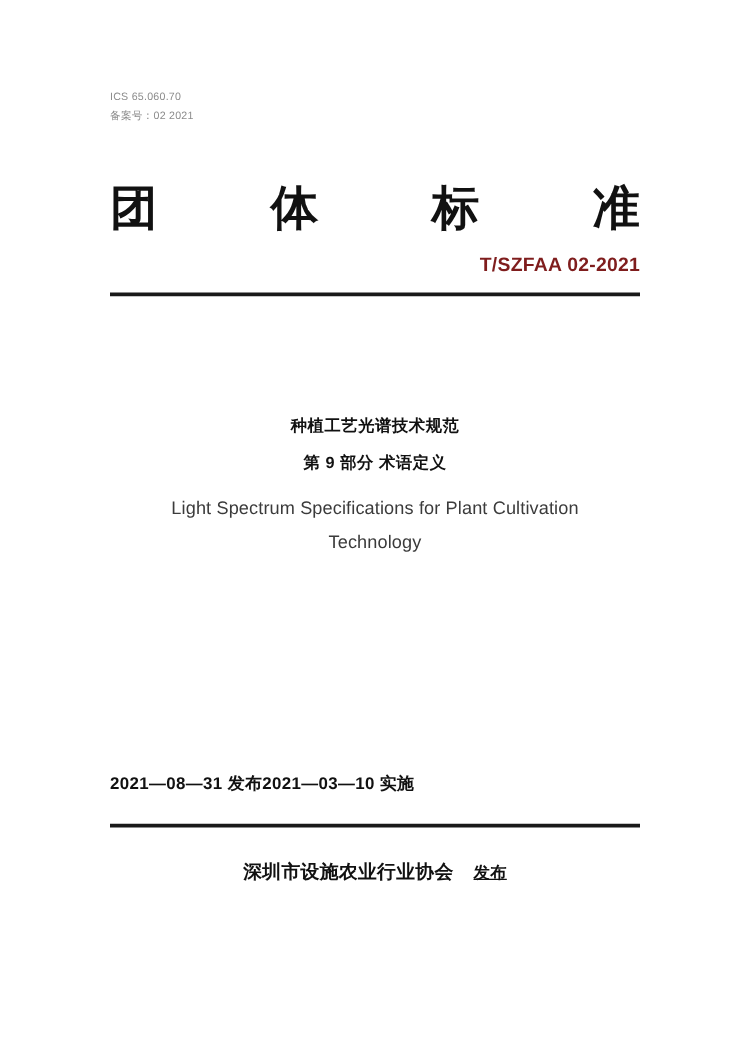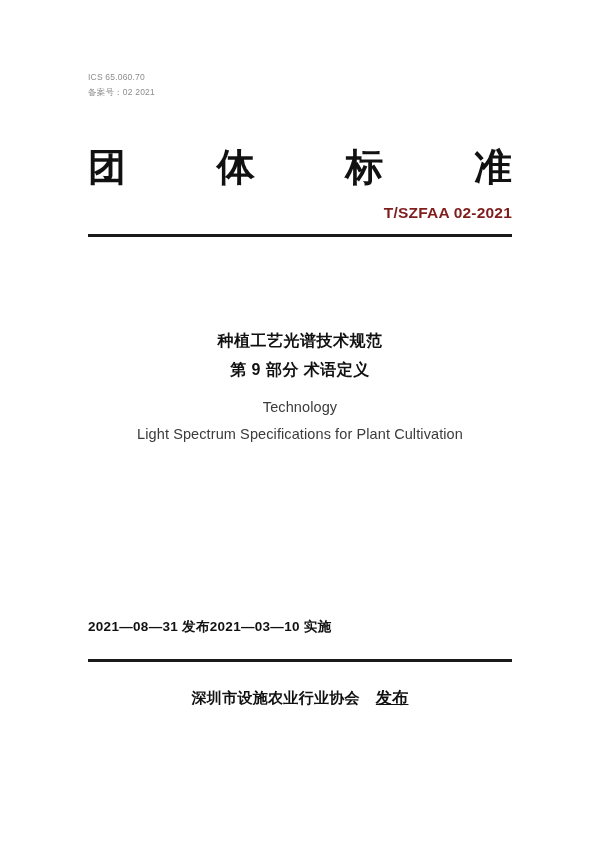--- a/index.html
+++ b/index.html
@@ -78,21 +78,21 @@
     background: #1a1a1a;
   }
 
   
   .cn-title {
     position: absolute;
     left: 0;
     top: 326px;
     width: 424px;
     text-align: center;
-    font-size: 16px;
+    font-size: 13px;
     font-weight: bold;
     line-height: 29px;
     color: #111111;
     letter-spacing: 0.5px;
   }
   .en-title {
     position: absolute;
     left: 0;
     top: 394px;
     width: 424px;
@@ -131,21 +131,21 @@
     left: 0;
     top: 688px;
     width: 424px;
     text-align: center;
     font-size: 15px;
     font-weight: bold;
     color: #111111;
     letter-spacing: 0.3px;
   }
   .publisher .suffix {
-    font-size: 16px;
+    font-size: 13px;
     font-weight: bold;
     padding-left: 16px;
     text-decoration: underline;
   }
 </style>
 </head>
 <body>
 
 <div class="page">
   <div class="inner">
@@ -165,22 +165,22 @@
     <div class="std-code">T/SZFAA 02-2021</div>
 
     <div class="rule-top"></div>
 
     <div class="cn-title">
       <div>种植工艺光谱技术规范</div>
       <div>第 9 部分  术语定义</div>
     </div>
 
     <div class="en-title">
+      <div>Light Spectrum Specifications for Plant Cultivation</div>
       <div>Technology</div>
-      <div>Light Spectrum Specifications for Plant Cultivation</div>
     </div>
 
     <div class="dates">
       <div>2021—08—31 发布</div>
       <div>2021—03—10 实施</div>
     </div>
 
     <div class="rule-bottom"></div>
 
     <div class="publisher">

